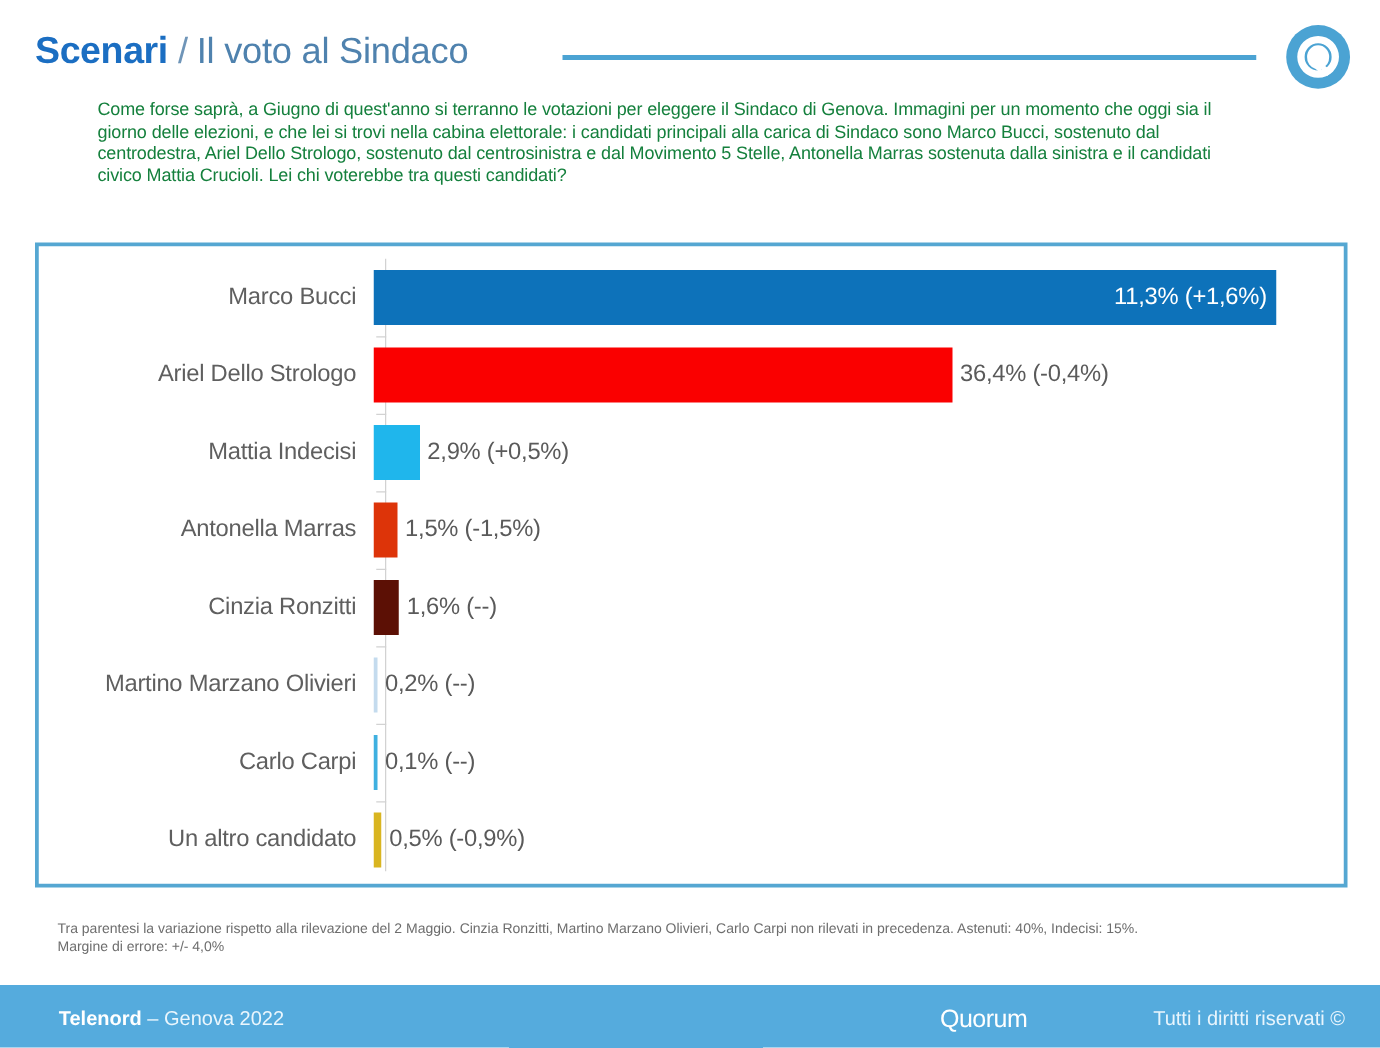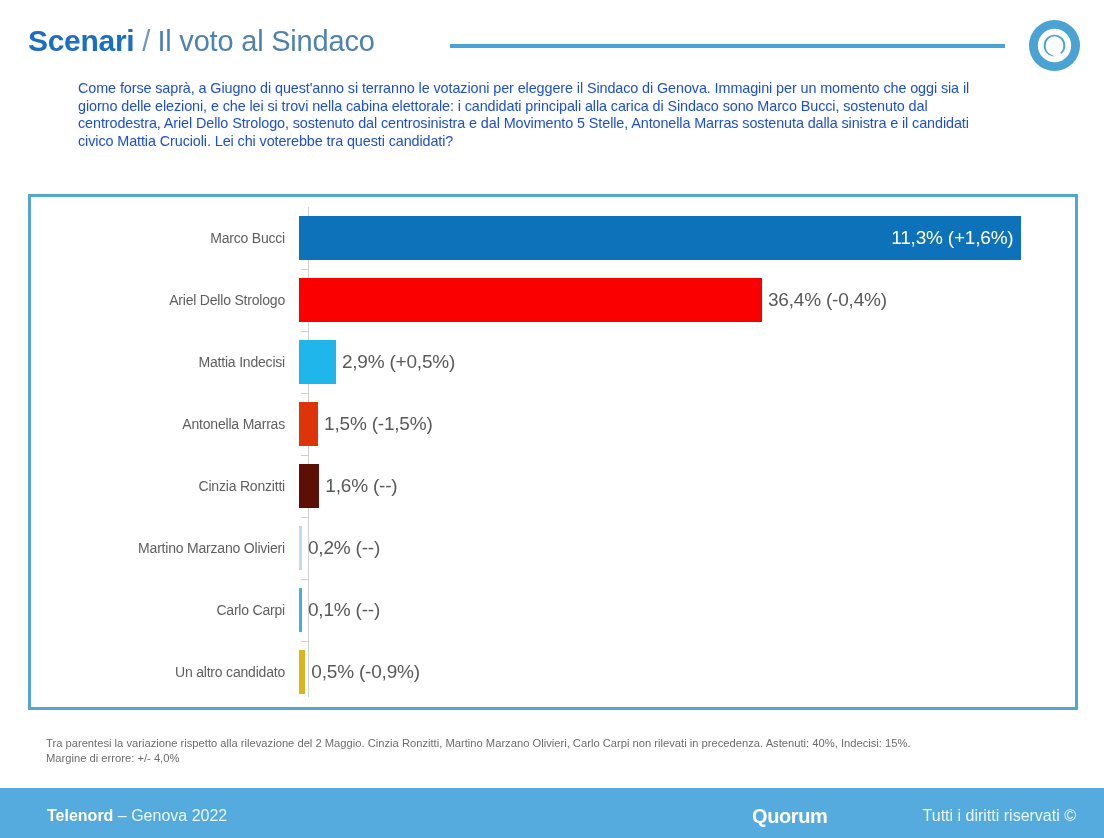--- a/index.html
+++ b/index.html
@@ -61,21 +61,21 @@
     width: 55px; height: 55px;
   }
 
   
   .question {
     position: absolute;
     left: 78px; top: 80px;
     width: 930px;
     font-size: 14.4px;
     line-height: 17.6px;
-    color: #1d4ed8;
+    color: #15803d;
     letter-spacing: -0.1px;
   }
 
   
   .panel {
     position: absolute;
     left: 28px; top: 194px;
     width: 1050px; height: 516px;
     border: 3px solid #55a7d2;
     background: #ffffff;
@@ -96,21 +96,21 @@
     left: 0;
     width: 1044px;
     height: 62px;
     display: flex;
     align-items: center;
   }
   .row-label {
     width: 268px;
     text-align: right;
     padding-right: 14px;
-    font-size: 14px;
+    font-size: 19px;
     color: #5f5f5f;
     letter-spacing: -0.2px;
     white-space: nowrap;
   }
   .bar-area {
     position: relative;
     flex: 1;
     height: 44px;
     display: flex;
     align-items: center;
@@ -168,21 +168,21 @@
     color: #ffffff;
     white-space: nowrap;
   }
   .footer-left b { font-weight: bold; }
   .footer-left span.sub { font-weight: normal; color: #eaf6fd; }
   .footer-brand {
     position: absolute;
     left: 752px; top: 50%;
     transform: translateY(-50%);
     font-size: 20px;
-    font-weight: bold;
+    font-weight: normal;
     color: #ffffff;
     letter-spacing: -0.4px;
     white-space: nowrap;
   }
   .footer-right {
     position: absolute;
     right: 28px; top: 50%;
     transform: translateY(-50%);
     font-size: 16px;
     color: #e8f5fd;

